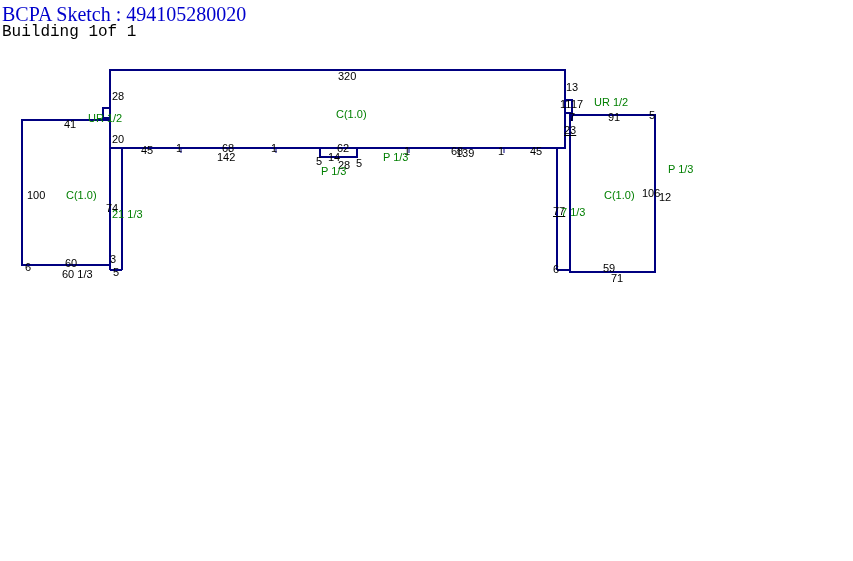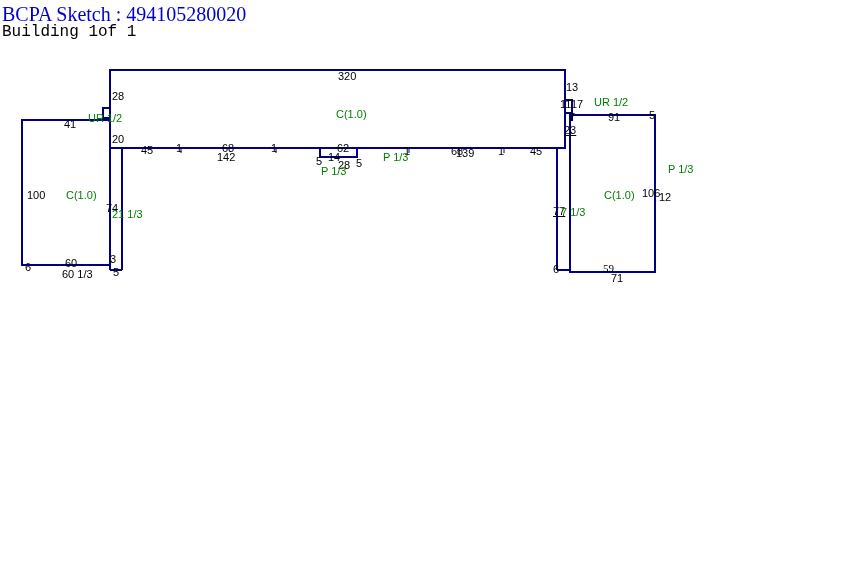--- a/index.html
+++ b/index.html
@@ -93,21 +93,21 @@
       <span class="lbl dim" style="left: 356px; top: 158px; color: rgb(0, 0, 0);">5</span>
       <span class="lbl dim" style="left: 566px; top: 82px; color: rgb(0, 0, 0);">13</span>
       <span class="lbl dim" style="left: 560px; top: 99px; color: rgb(0, 0, 0);">11</span>
       <span class="lbl dim" style="left: 571px; top: 99px; color: rgb(0, 0, 0);">17</span>
       <span class="lbl dim" style="left: 569px; top: 112px; color: rgb(0, 0, 0);">7</span>
       <span class="lbl dim" style="left: 564px; top: 125px; color: rgb(0, 0, 0); text-decoration: underline;">23</span>
       <span class="lbl dim" style="left: 608px; top: 112px; color: rgb(0, 0, 0);">91</span>
       <span class="lbl dim" style="left: 649px; top: 110px; color: rgb(0, 0, 0);">5</span>
       <span class="lbl dim" style="left: 642px; top: 188px; color: rgb(0, 0, 0);">106</span>
       <span class="lbl dim" style="left: 659px; top: 192px; color: rgb(0, 0, 0);">12</span>
-      <span class="lbl dim" style="left: 603px; top: 263px; color: rgb(0, 0, 0); font-family: Liberation Serif, serif;">59</span>
+      <span class="lbl dim" style="left: 603px; top: 263px; color: rgb(0, 0, 0);">59</span>
       <span class="lbl dim" style="left: 611px; top: 273px; color: rgb(0, 0, 0);">71</span>
       <span class="lbl dim" style="left: 553px; top: 264px; color: rgb(0, 0, 0);">6</span>
       <span class="lbl area" style="left: 336px; top: 109px; color: rgb(0, 127, 0);">C(1.0)</span>
       <span class="lbl area" style="left: 66px; top: 190px; color: rgb(0, 127, 0);">C(1.0)</span>
       <span class="lbl area" style="left: 604px; top: 190px; color: rgb(0, 127, 0);">C(1.0)</span>
       <span class="lbl area" style="left: 594px; top: 97px; color: rgb(0, 127, 0);">UR 1/2</span>
       <span class="lbl area" style="left: 88px; top: 113px; color: rgb(0, 127, 0);">UR 1/2</span>
       <span class="lbl area" style="left: 383px; top: 152px; color: rgb(0, 127, 0);">P 1/3</span>
       <span class="lbl area" style="left: 321px; top: 166px; color: rgb(0, 127, 0);">P 1/3</span>
       <span class="lbl area" style="left: 668px; top: 164px; color: rgb(0, 127, 0);">P 1/3</span>

